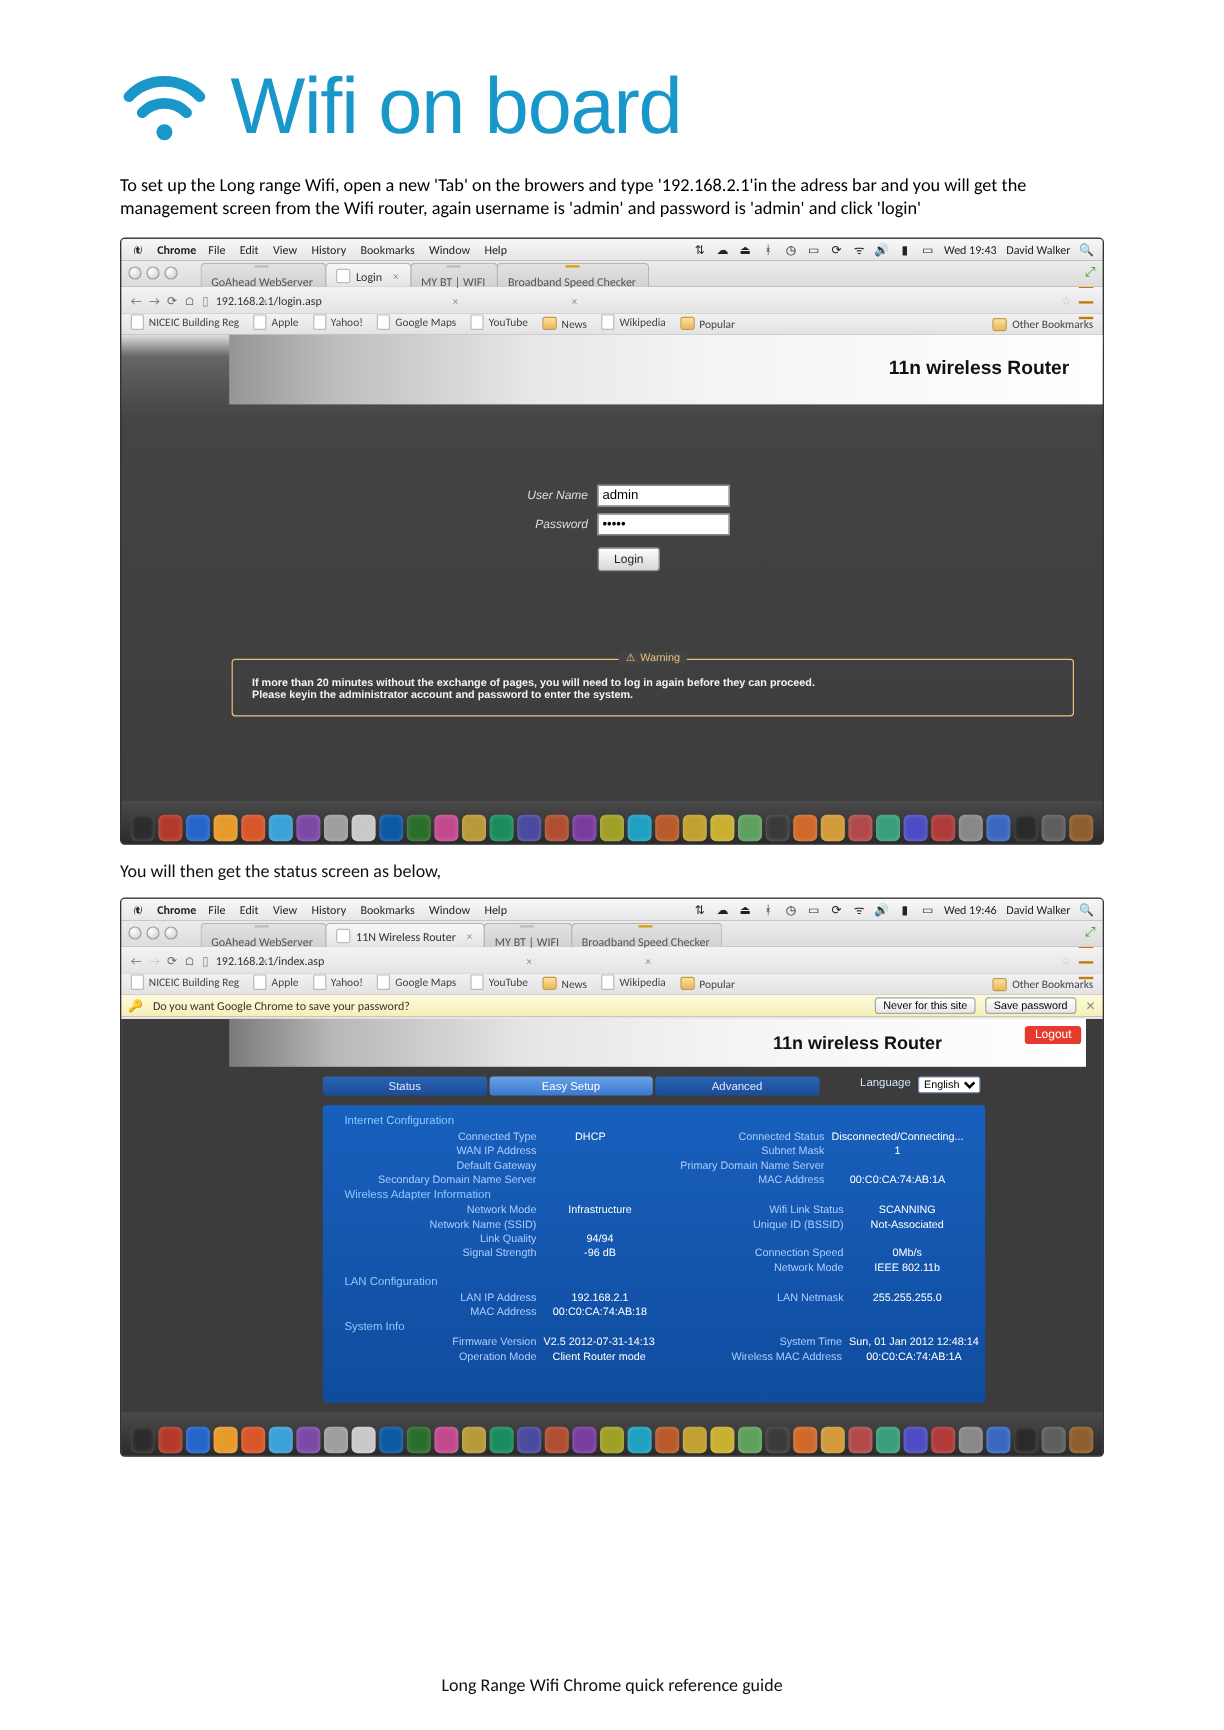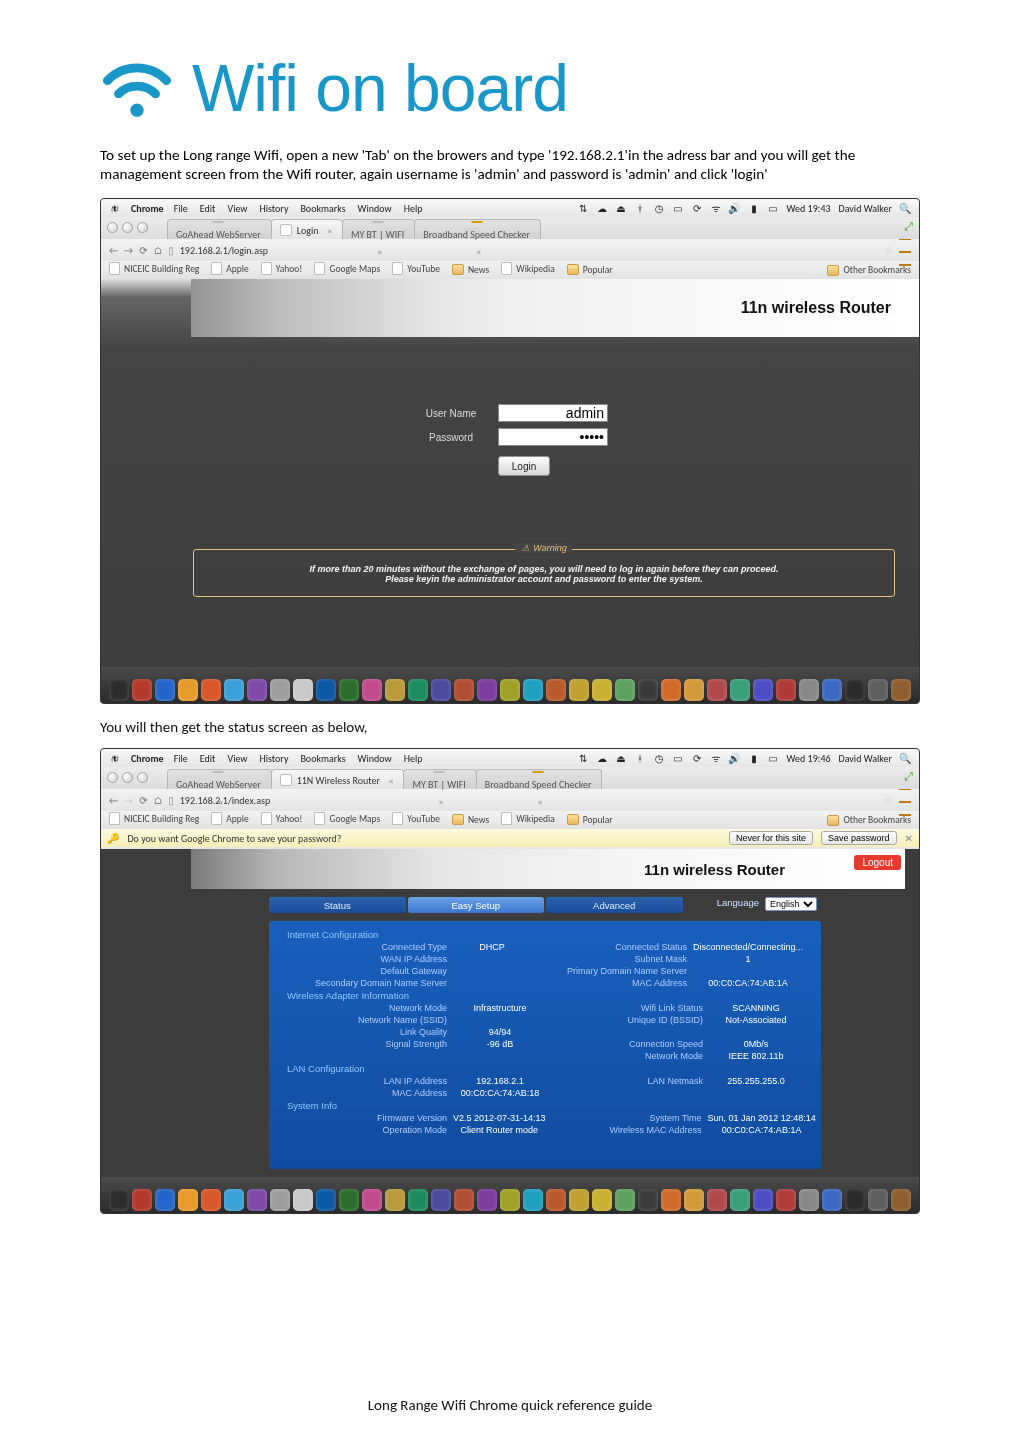--- a/index.html
+++ b/index.html
@@ -59,24 +59,24 @@
   .bmbar{height:18px;background:linear-gradient(#f2f2f2,#e2e2e2);display:flex;align-items:center;gap:14px;padding:0 8px;font-size:9.5px;color:#444;}
   .bmbar .bm{display:inline-flex;align-items:center;gap:4px;}
   .bmbar .bm .fav-folder{width:10px;height:9px;background:linear-gradient(#ffe29a,#e7b75b);border:1px solid #c79a43;border-radius:2px;display:inline-block;}
   .bmbar .bm .fav-page{width:9px;height:11px;background:#fff;border:1px solid #bbb;border-radius:1px;display:inline-block;}
   .bmbar .spacer{flex:1;}
   
   .router-pane{background:linear-gradient(#e0e0e0,#666 18px,#5a5a5a 35px,#444 70px,#3d3d3d);height:388px;position:relative;color:#fff;font-family:Verdana,Arial,sans-serif;}
   .router-banner{position:absolute;top:0;left:90px;right:0;height:58px;background:linear-gradient(90deg,#959595 0,#bdbdbd 12%,#e8e8e8 35%,#f4f4f4 55%,#ffffff 100%);display:flex;align-items:center;justify-content:flex-end;padding-right:28px;}
   .router-banner .title{color:#111;font-size:16px;font-weight:bold;}
   .login-form{position:absolute;left:50%;top:125px;transform:translateX(-50%);display:grid;grid-template-columns:80px 110px;row-gap:6px;column-gap:6px;font-size:10px;color:#ddd;}
-  .login-form label{text-align:center;align-self:center;padding-right:2px;}
-  .login-form input{height:16px;border:1px solid #888;background:#fff;color:#000;font-size:14px;padding:0 3px;text-align:right;}
+  .login-form label{text-align:right;align-self:center;padding-right:2px;font-style:italic;}
+  .login-form input{height:16px;border:1px solid #888;background:#fff;color:#000;font-size:11px;padding:0 3px;}
   .login-form .login-btn{grid-column:2;justify-self:start;margin-top:4px;height:20px;width:52px;background:linear-gradient(#fdfdfd,#d7d7d7);border:1px solid #8e8e8e;border-radius:3px;font-size:10px;color:#222;}
-  .warning-box{position:absolute;left:92px;right:24px;top:270px;border:1px solid var(--accent-yellow);border-radius:3px;padding:14px 16px 12px;font-size:9px;color:#f4f4f4;text-align:center;font-style:italic;}
+  .warning-box{position:absolute;left:92px;right:24px;top:270px;border:1px solid var(--accent-yellow);border-radius:3px;padding:14px 16px 12px;font-size:9px;color:#f4f4f4;text-align:left;}
   .warning-box .legend{position:absolute;top:-7px;left:50%;transform:translateX(-50%);background:#444;padding:0 6px;color:var(--accent-yellow);font-size:9px;}
   .warning-box .legend::before{content:"\26A0";margin-right:4px;}
   
   .dock{height:34px;background:linear-gradient(#4a4a4a,#2a2a2a);display:flex;align-items:flex-end;gap:3px;padding:0 8px 2px;}
   .dock .app{width:22px;height:22px;border-radius:5px;background:#555;display:inline-block;box-shadow:inset 0 0 4px rgba(255,255,255,.25);}
   
   .shot2{margin-top:12px;border:1px solid #333;border-radius:4px;overflow:hidden;background:#555;}
   .pw-bar{height:18px;background:linear-gradient(#fdfadd,#f6efb7);display:flex;align-items:center;gap:8px;padding:0 6px;font-size:10px;color:#333;}
   .pw-bar .key{color:#a18500;}
   .pw-bar .spacer{flex:1;}

